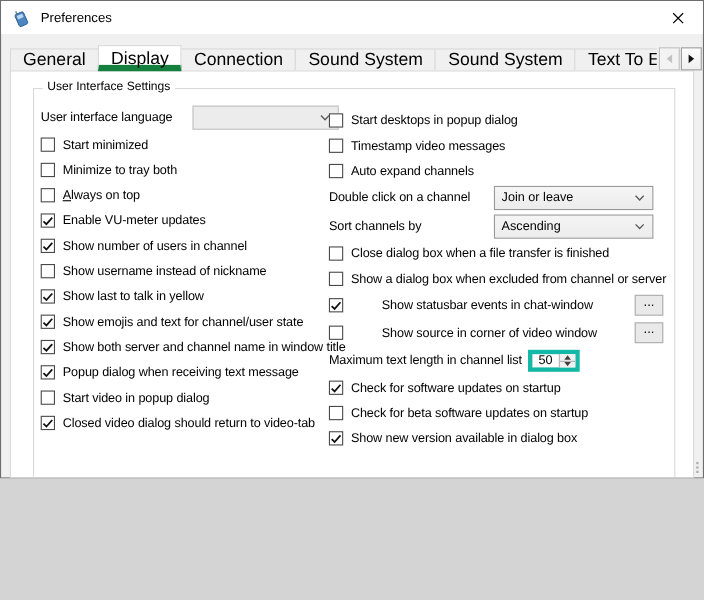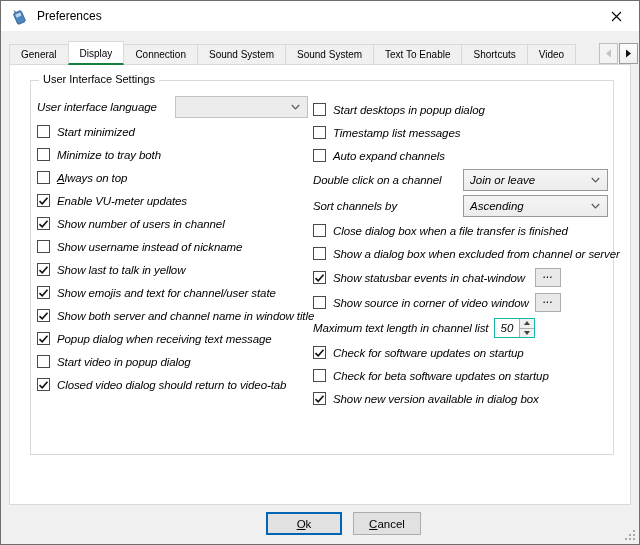--- a/index.html
+++ b/index.html
@@ -1,63 +1,63 @@
 <!DOCTYPE html>
 <html><head>
 <meta charset="utf-8">
 <style>
   html,body{margin:0;padding:0;background:#d4d4d4;}
   *{box-sizing:border-box;}
   .window{
-    position:relative;width:640px;height:545px;background:#f0f0f0;
+    position:relative;width:640px;height:435px;background:#f0f0f0;
     border:1px solid #6e6e6e;overflow:hidden;
     font-family:"Liberation Sans",sans-serif;font-size:12px;color:#000;
   }
   
   .titlebar{position:absolute;top:0;left:0;right:0;height:30px;background:#ffffff;display:flex;align-items:center;}
   .app-icon{margin-left:10px;width:17px;height:17px;flex:none;}
   .title-text{margin-left:9px;font-size:12px;}
   .close-btn{position:absolute;right:0;top:0;width:45px;height:30px;display:flex;align-items:center;justify-content:center;}
   
   .tabbar{position:absolute;left:8px;top:40px;width:588px;height:24px;display:flex;align-items:flex-end;overflow:hidden;}
   .tab{height:21px;line-height:20px;padding:0 11px;background:#f0f0f0;border:1px solid #d9d9d9;margin-left:-1px;
-       white-space:nowrap;font-size:10px;flex:none;}
+       white-space:nowrap;font-size:16px;flex:none;}
   .tab:first-child{margin-left:0;}
-  .tab.selected{height:24px;line-height:24px;background:#fff;border-bottom:2px solid #15803d;position:relative;z-index:3;text-align:right;}
+  .tab.selected{height:24px;line-height:24px;background:#fff;border-bottom:6px solid #15803d;position:relative;z-index:3;text-align:right;}
   .tab-scroll{position:absolute;left:597px;top:42px;display:flex;z-index:4;}
   .scroll-btn{width:19px;height:21px;border:1px solid #9d9d9d;background:linear-gradient(#fdfdfd,#f0f0f0);
       display:flex;align-items:center;justify-content:center;margin-left:1px;color:#111;}
   .scroll-btn.disabled{border-color:#c0c0c0;background:#f3f3f3;color:#c2c2c2;}
   
   .tabpage{position:absolute;left:8px;top:63px;width:622px;height:441px;background:#ffffff;border:1px solid #d9d9d9;z-index:2;}
   .groupbox{position:absolute;left:20px;top:15px;width:584px;height:375px;border:1px solid #d9d9d9;}
   .group-title{position:absolute;left:8px;top:-8px;background:#fff;padding:0 4px;font-size:11px;}
-  .col{position:absolute;font-style:italic;}
+  .col{position:absolute;}
   .col-left{left:6px;top:13px;width:276px;}
-  .col-right{left:282px;top:17px;width:300px;}
+  .col-right{left:268px;top:17px;width:300px;}
   
   .row{display:flex;align-items:center;height:23px;}
   .row.type-label-combo{height:26px;}
-  .row.type-checkbox-ellipsis{height:25px;}
+  .row.type-checkbox-ellipsis{height:25px;gap:28px;}
   .row.type-label-spin{height:26px;}
   .cb{width:13px;height:13px;border:1px solid #494949;background:#fff;margin-right:7px;flex:none;
       display:flex;align-items:center;justify-content:center;}
   .cb svg{display:block;}
   .cb-label,.lbl{white-space:nowrap;font-size:11.5px;letter-spacing:-0.1px;}
   .col-left .lbl{width:138px;flex:none;}
   .col-right .lbl{width:150px;flex:none;}
   .row.type-checkbox-ellipsis .cb-label{width:196px;flex:none;}
   .combo{width:145px;height:22px;border:1px solid #999;background:linear-gradient(#f5f5f5,#ececec);
       display:flex;align-items:center;flex:none;}
   .col-left .combo{width:133px;background:#ececec;border-color:#c2c2c2;}
   .combo-value{flex:1;padding-left:6px;white-space:nowrap;overflow:hidden;font-size:11.5px;}
   .chev{margin-right:7px;display:flex;flex:none;}
   .mini-btn{margin-left:6px;width:26px;height:19px;border:1px solid #adadad;background:#e9e9e9;
       display:flex;align-items:flex-start;justify-content:center;line-height:9px;font-size:12px;flex:none;padding-top:1px;}
-  .spin{margin-left:6px;display:flex;border:1px solid #14b8a6;height:20px;background:#fff;flex:none;}
+  .spin{margin-left:6px;display:flex;border:4px solid #14b8a6;height:20px;background:#fff;flex:none;}
   .spin-value{width:24px;display:flex;align-items:center;padding-left:5px;font-size:11.5px;}
   .spin-arrows{width:15px;border-left:1px solid #adadad;display:flex;flex-direction:column;}
   .spin-btn{flex:1;background:#f0f0f0;display:flex;align-items:center;justify-content:center;}
   .spin-btn + .spin-btn{border-top:1px solid #adadad;}
   .tri-up{width:0;height:0;border-left:3px solid transparent;border-right:3px solid transparent;border-bottom:4px solid #404040;}
   .tri-down{width:0;height:0;border-left:3px solid transparent;border-right:3px solid transparent;border-top:4px solid #404040;}
   
   .footer-btn{position:absolute;top:511px;height:23px;background:#e1e1e1;display:flex;align-items:center;justify-content:center;font-size:11.5px;}
   .ok-btn{left:265px;width:76px;border:2px solid #0066b4;}
   .cancel-btn{left:352px;width:68px;border:1px solid #adadad;}
@@ -215,21 +215,21 @@
             <span class="cb-label">Closed video dialog should return to video-tab</span>
           </div>
         </div>
       <div class="col col-right" id="col-right">
           <div class="row type-checkbox">
             <span class="cb"></span>
             <span class="cb-label">Start desktops in popup dialog</span>
           </div>
           <div class="row type-checkbox">
             <span class="cb"></span>
-            <span class="cb-label">Timestamp list messages</span>
+            <span class="cb-label">Timestamp video messages</span>
           </div>
           <div class="row type-checkbox">
             <span class="cb"></span>
             <span class="cb-label">Auto expand channels</span>
           </div>
           <div class="row type-label-combo">
             <span class="lbl">Double click on a channel</span>
             <span class="combo">
               <span class="combo-value">Join or leave</span>
               <span class="chev">

